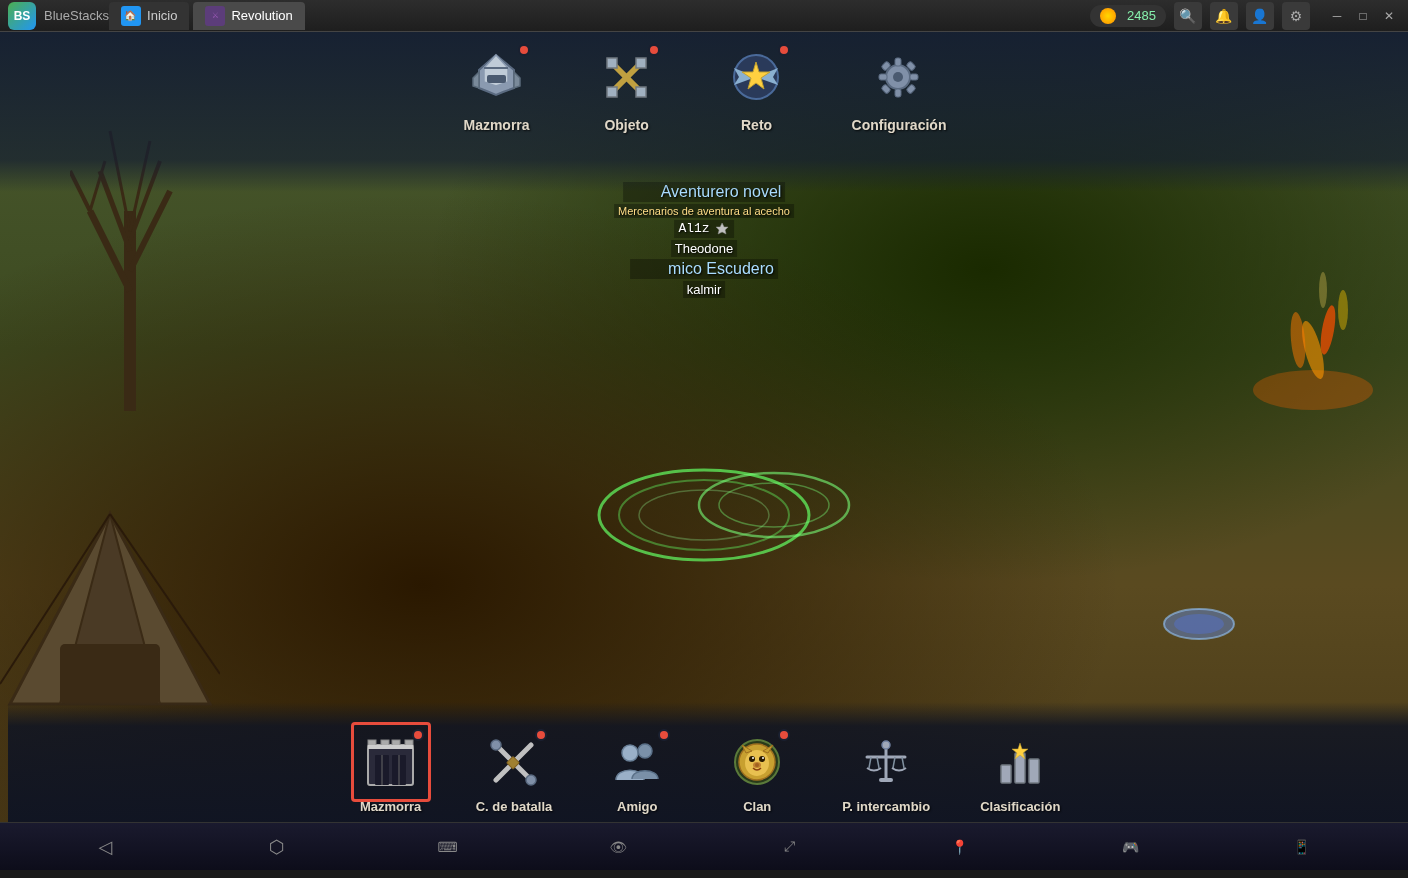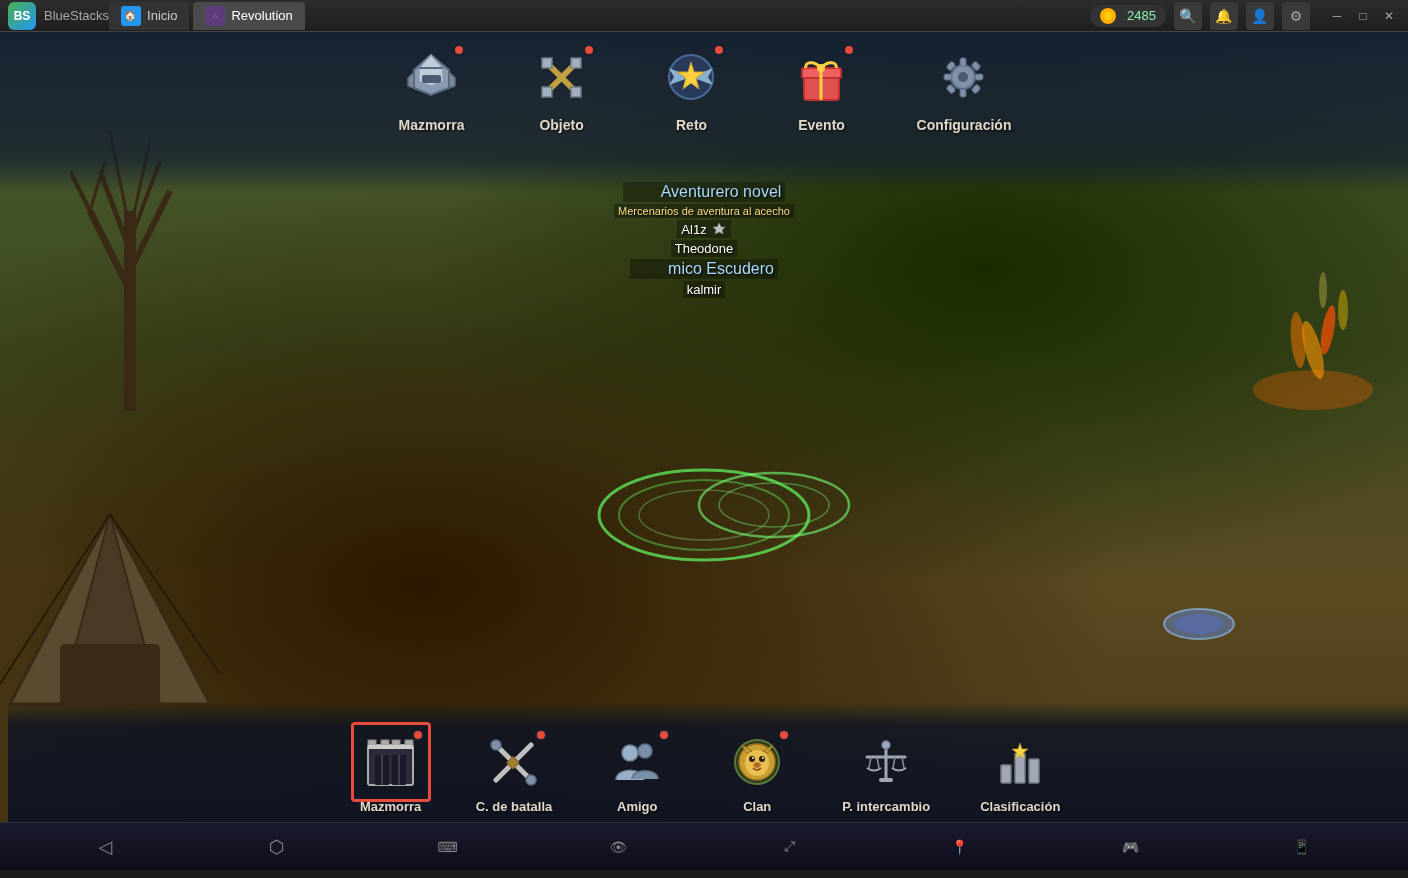--- a/index.html
+++ b/index.html
@@ -473,38 +473,20 @@
                 <path d="M27,27 L49,18 L44,27 L49,35 Z" fill="#8ab0d0"></path>
 
                 <polygon points="27,12 30,22 41,22 32,28 35,39 27,33 19,39 22,28 13,22 24,22" fill="#ffd040" stroke="#c0a030" stroke-width="1"></polygon>
               </svg>
             </div>
             <div class="notification-dot"></div>
           </div>
           <span class="menu-label">Reto</span>
         </div>
 
-        <div class="menu-item">
-          <div class="menu-icon-wrapper">
-            <div class="menu-icon">
-              <svg width="55" height="55" viewBox="0 0 55 55">
-
-                <rect x="10" y="25" width="35" height="25" fill="#e05050" stroke="#c03030" stroke-width="2" rx="3"></rect>
-                <rect x="8" y="18" width="39" height="10" fill="#f06060" stroke="#c03030" stroke-width="2" rx="2"></rect>
-                <line x1="27" y1="18" x2="27" y2="50" stroke="#ffd040" stroke-width="3"></line>
-
-                <path d="M27,18 C20,10 10,12 12,18" fill="none" stroke="#ffd040" stroke-width="3"></path>
-                <path d="M27,18 C34,10 44,12 42,18" fill="none" stroke="#ffd040" stroke-width="3"></path>
-                <circle cx="27" cy="18" r="4" fill="#ffd040"></circle>
-              </svg>
-            </div>
-            <div class="notification-dot"></div>
-          </div>
-          <span class="menu-label">Evento</span>
-        </div>
 
 
         <div class="menu-item">
           <div class="menu-icon-wrapper">
             <div class="menu-icon">
               <svg width="55" height="55" viewBox="0 0 55 55">
 
                 <circle cx="27" cy="27" r="12" fill="#8090a8" stroke="#5a6a80" stroke-width="2"></circle>
                 <circle cx="27" cy="27" r="5" fill="#4a5a70"></circle>
 
@@ -521,21 +503,21 @@
           </div>
           <span class="menu-label">Configuración</span>
         </div>
 
       </div>
     </div>
 
     <div class="char-labels">
       <span class="char-label title">Aventurero novel</span>
       <span class="char-label guild">Mercenarios de aventura al acecho</span>
-      <span class="char-label name" style="display:flex; align-items:flex-end; gap:4px;">Al1z
+      <span class="char-label name" style="display:flex; align-items:flex-start; gap:4px;font-family:Liberation Mono, monospace;">Al1z
         <svg width="16" height="16" viewBox="0 0 16 16" style="display:inline-block;">
           <polygon points="8,2 10,6 14,6 11,9 12,13 8,11 4,13 5,9 2,6 6,6" fill="#c0c0c0" stroke="#909090" stroke-width="0.5"></polygon>
         </svg>
       </span>
       <span class="char-label name">Theodone</span>
       <span class="char-label title">mico  Escudero</span>
       <span class="char-label name">kalmir</span>
     </div>
 
     <div id="bottom-game-menu">

